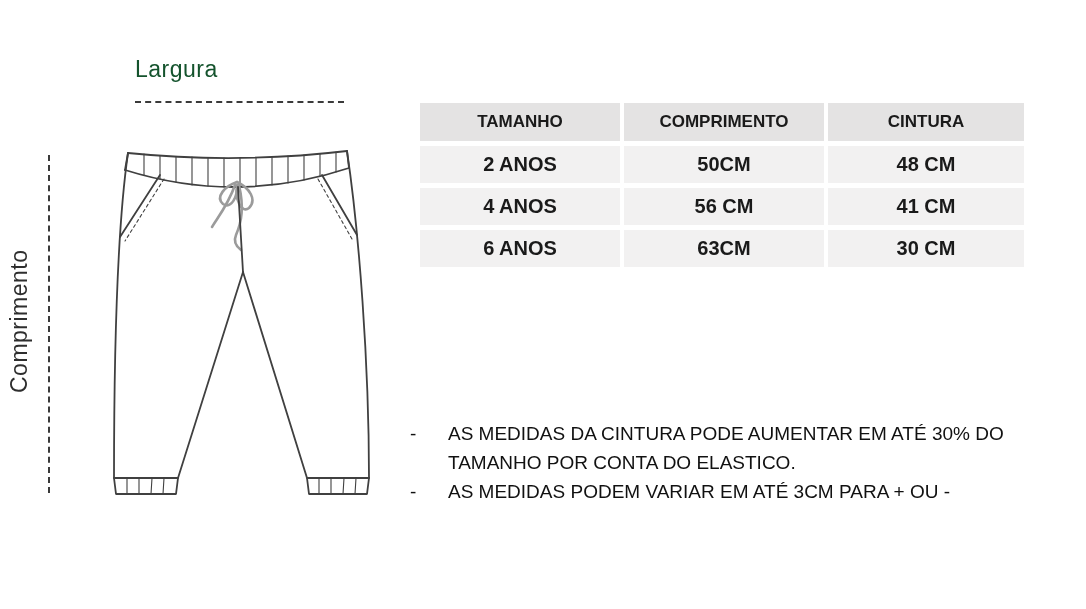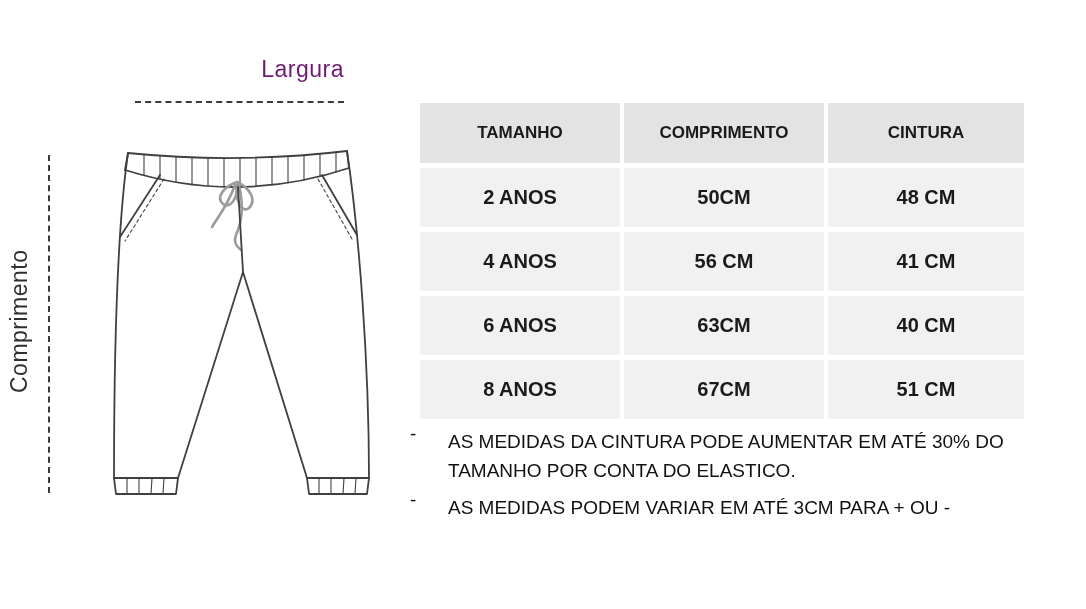--- a/index.html
+++ b/index.html
@@ -9,23 +9,23 @@
     background:#ffffff;
     font-family:"Liberation Sans", sans-serif;
     overflow:hidden;
     color:#1a1a1a;
   }
 
   
   .fig-label-top{
     position:absolute;
     left:135px;top:56px;width:209px;
-    text-align:right;
+    text-align:left;
     font-size:23px;
-    color:#701a75;
+    color:#14532d;
     letter-spacing:0.5px;
   }
   .dash-h{
     position:absolute;
     left:135px;top:101px;width:209px;height:0;
     border-top:2px dashed #3a3a3a;
   }
   .dash-v{
     position:absolute;
     left:48px;top:155px;height:338px;width:0;
@@ -46,21 +46,21 @@
   
   table.size-table{
     position:absolute;
     left:416px;top:98px;
     border-collapse:separate;
     border-spacing:4px 5px;
     table-layout:fixed;
   }
   .size-table th, .size-table td{
     text-align:center;vertical-align:middle;
-    padding:12px 4px;
+    padding:1px 4px;
   }
   .size-table th{
     background:#e4e3e3;
     height:36px;
     font-size:17px;
     font-weight:bold;
   }
   .size-table td{
     background:#f2f1f1;
     height:35px;
@@ -75,21 +75,21 @@
   
   .notes{
     position:absolute;
     left:410px;top:419px;width:630px;
     font-size:19px;
     line-height:29px;
     color:#111;
   }
   .note-item{display:flex;align-items:flex-start;}
   .note-marker{width:38px;flex:0 0 38px;}
-  .note-text{width:560px;margin-top:8px;}
+  .note-text{width:560px;}
 </style>
 </head>
 <body>
 
 <div id="canvas">
 
   <div class="fig-label-top">Largura</div>
   <div class="dash-h"></div>
   <div class="dash-v"></div>
   <div class="fig-label-left">Comprimento</div>
@@ -181,26 +181,21 @@
         <td>48 CM</td>
       </tr>
       <tr>
         <td class="col-size">4 ANOS</td>
         <td>56 CM</td>
         <td>41 CM</td>
       </tr>
       <tr>
         <td class="col-size">6 ANOS</td>
         <td>63CM</td>
-        <td>40 CM</td>
-      </tr>
-      <tr>
-        <td class="col-size">8 ANOS</td>
-        <td>67CM</td>
-        <td>51 CM</td>
+        <td>30 CM</td>
       </tr>
     </tbody>
   </table>
 
   <div class="notes">
     <div class="note-item">
       <span class="note-marker">-</span>
       <span class="note-text">AS MEDIDAS DA CINTURA PODE AUMENTAR EM ATÉ 30% DO TAMANHO POR CONTA DO ELASTICO.</span>
     </div>
     <div class="note-item">

